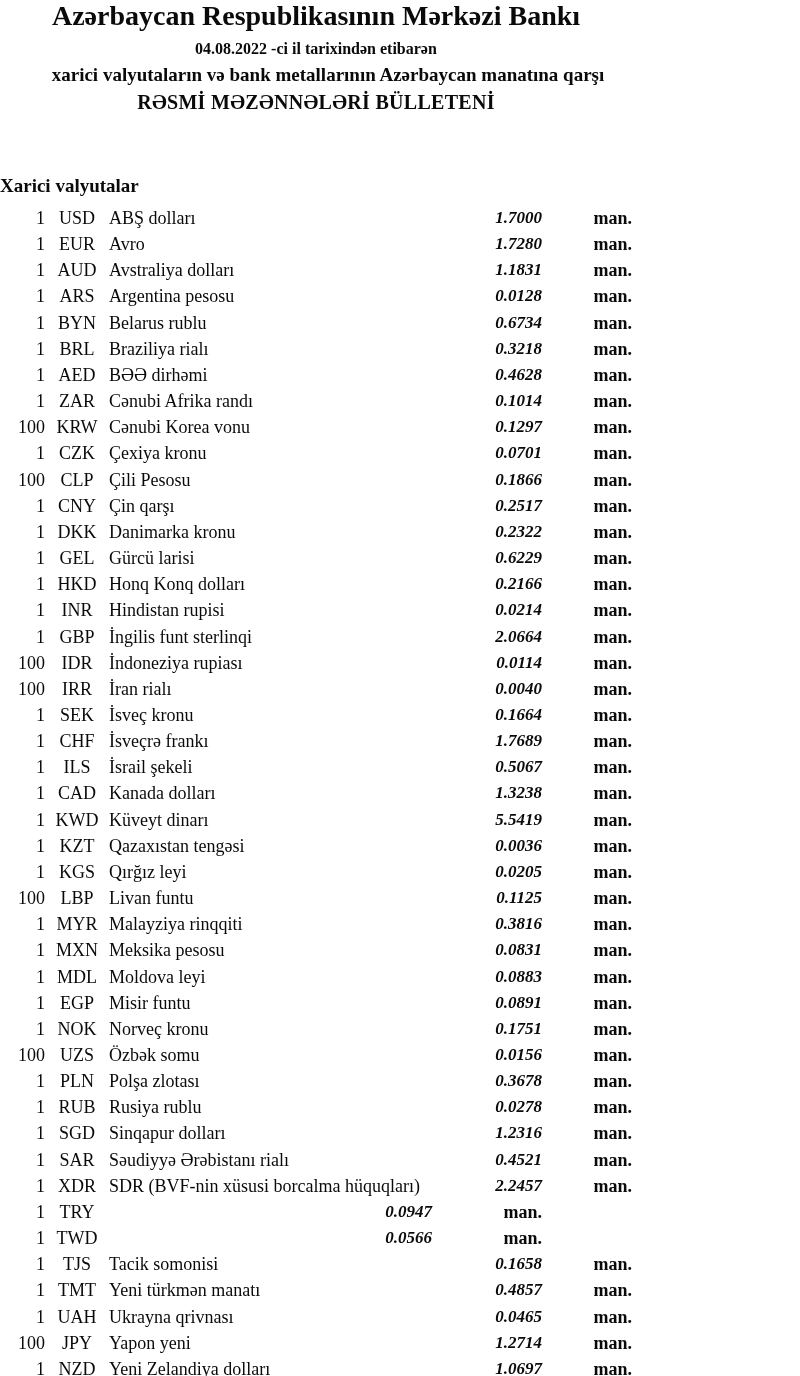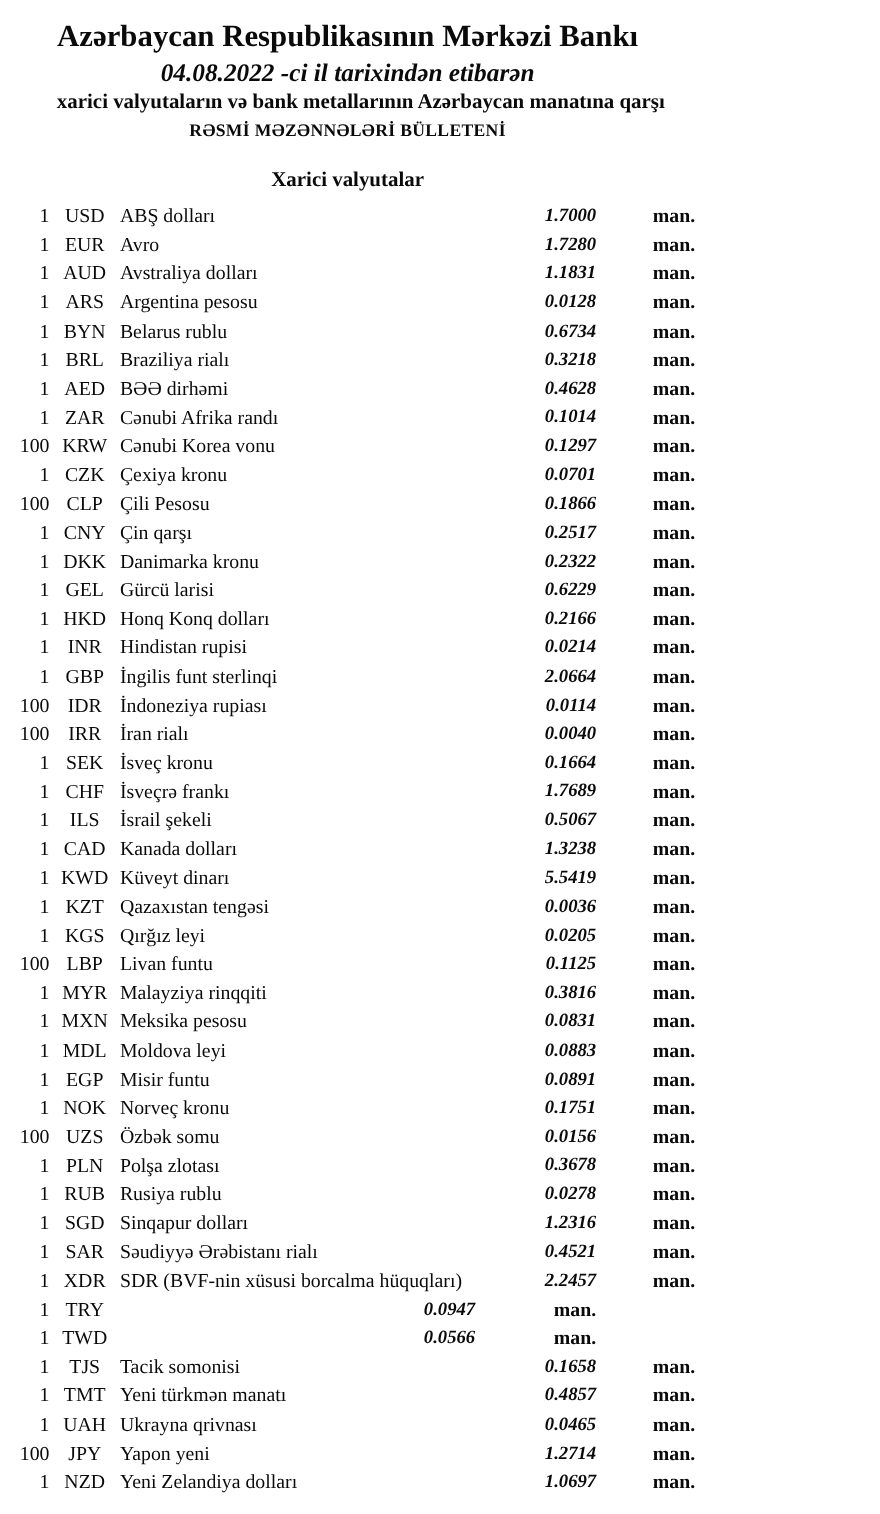--- a/index.html
+++ b/index.html
@@ -9,53 +9,51 @@
   }
   .page {
     position: relative;
     width: 632px;
     height: 1376px;
     background: #ffffff;
     color: #0a0a0a;
     font-family: "Liberation Serif", "DejaVu Serif", serif;
     overflow: hidden;
     box-sizing: border-box;
-    padding-top: 18px;
+    padding-top: 0;
   }
   .hdr {
     text-align: center;
     font-weight: bold;
   }
   .bank-title {
     font-size: 28px;
     line-height: 32px;
   }
   .date-line {
-    font-size: 23px;
+    font-size: 16px;
     line-height: 27px;
     margin-top: 3px;
-    font-style: italic;
   }
   .subtitle-line {
     font-size: 19px;
     line-height: 26px;
     margin-left: 24px;
   }
   .bulletin-title {
-    font-size: 16px;
+    font-size: 20px;
     line-height: 28px;
     letter-spacing: 0.3px;
     font-family: Liberation Serif, serif;
   }
   .section-title {
-    text-align: center;
     font-weight: bold;
     font-size: 19px;
     line-height: 24px;
-    margin-top: 18px;
+    margin-top: 58px;
   }
   .rates-table {
     margin-top: 7px;
   }
   .row {
     display: grid;
     grid-template-columns: 45px 64px 1fr 110px 90px;
     height: 26.16px;
     line-height: 26.16px;
     font-size: 18px;

